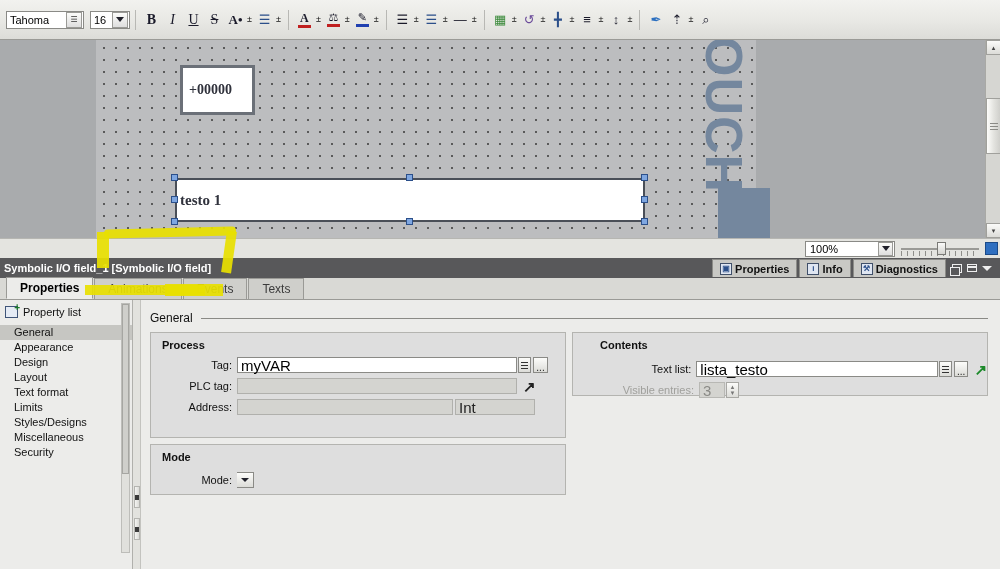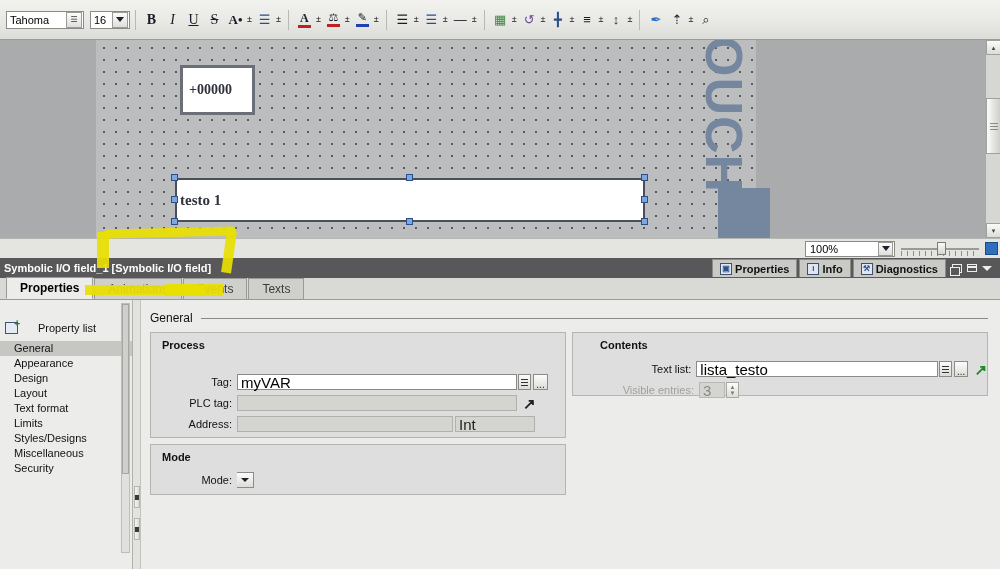--- a/index.html
+++ b/index.html
@@ -229,22 +229,22 @@
     background: #ececea; color: #000; font-weight: bold;
     height: 22px; border-bottom: 1px solid #ececea;
   }
 
   
   .proplist {
     position: absolute; left: 0; top: 300px; width: 133px; height: 269px;
     background: #ececea; border-right: 1px solid #b0b0ac;
   }
   .pl-head {
-    display: flex; align-items: center; gap: 20px;
-    height: 18px; padding: 0 5px; margin-top: 19px;
+    display: flex; align-items: center; gap: 5px;
+    height: 18px; padding: 0 5px; margin-top: 3px;
     font-size: 11px; color: #111;
   }
   .pl-head-ico {
     width: 13px; height: 12px; position: relative;
     border: 1px solid #3f5478; background: #e5ebf5;
   }
   .pl-head-ico::after {
     content:'+'; position: absolute; right: -3px; top: -4px;
     color: #1d7a2b; font-size: 10px; font-weight: bold; line-height: 1;
   }
@@ -579,21 +579,21 @@
 
   <div class="content">
     <div class="sec-head">
       <span>General</span>
       <span class="rule"></span>
     </div>
 
     <div class="group" style="left:9px; top:32px; width:416px; height:106px;">
       <div class="group-title">Process</div>
 
-      <div class="frow" style="margin-top:23px;border-radius:8px;">
+      <div class="frow" style="margin-top:6px;border-radius:8px;">
         <span class="flabel" style="width:86px;">Tag:</span>
         <span class="finput" style="width:280px;">myVAR</span>
         <span class="mini-btn list"></span>
         <span class="dots-btn">...</span>
       </div>
 
       <div class="frow">
         <span class="flabel" style="width:86px;">PLC tag:</span>
         <span class="finput ro" style="width:280px;"></span>
         <span class="arrow-dark">↗</span>

